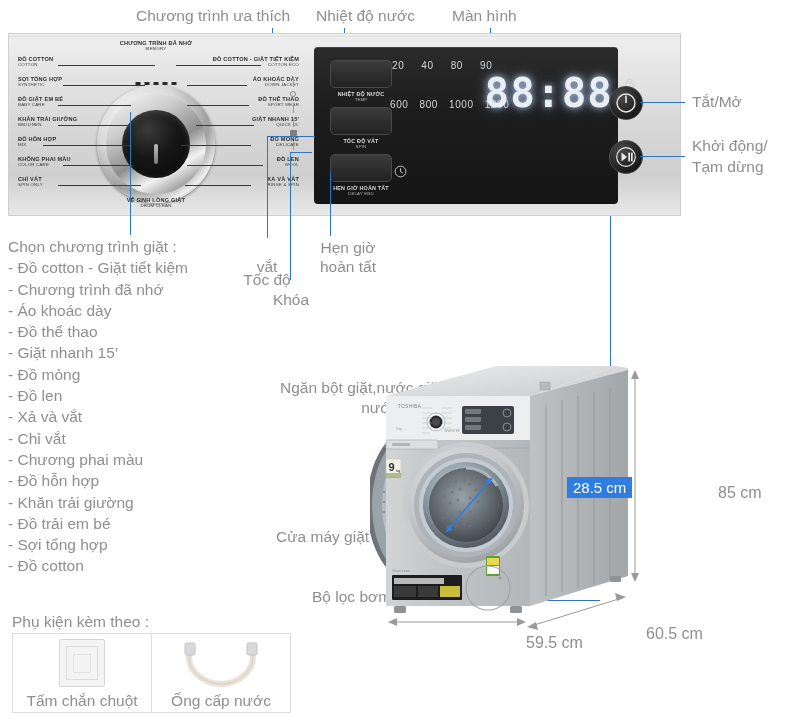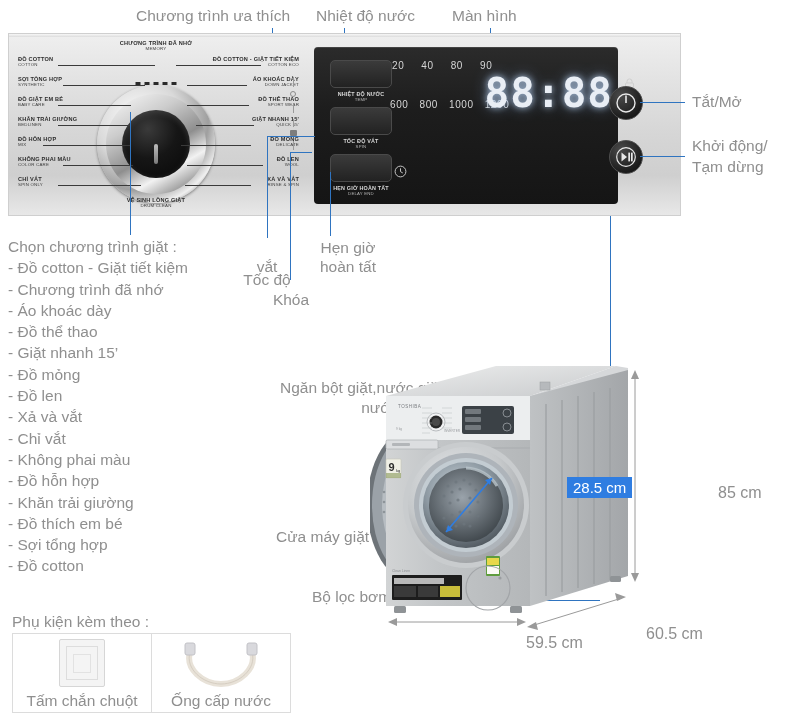--- a/index.html
+++ b/index.html
@@ -365,24 +365,24 @@
   <div class="line">Chọn chương trình giặt :</div>
   <div class="line">- Đồ cotton - Giặt tiết kiệm</div>
   <div class="line">- Chương trình đã nhớ</div>
   <div class="line">- Áo khoác dày</div>
   <div class="line">- Đồ thể thao</div>
   <div class="line">- Giặt nhanh 15’</div>
   <div class="line">- Đồ mỏng</div>
   <div class="line">- Đồ len</div>
   <div class="line">- Xả và vắt</div>
   <div class="line">- Chỉ vắt</div>
-  <div class="line">- Không phai màu</div>
+  <div class="line">- Chương phai màu</div>
   <div class="line">- Đồ hỗn hợp</div>
   <div class="line">- Khăn trải giường</div>
-  <div class="line">- Đồ thích em bé</div>
+  <div class="line">- Đồ trải em bé</div>
   <div class="line">- Sợi tổng hợp</div>
   <div class="line">- Đồ cotton</div>
 </div>
 
 <div id="accTitle">Phụ kiện kèm theo :</div>
 <div id="accBox">
   <div class="accCell">
     <div class="accArt">
       <div class="plate"></div>
     </div>

